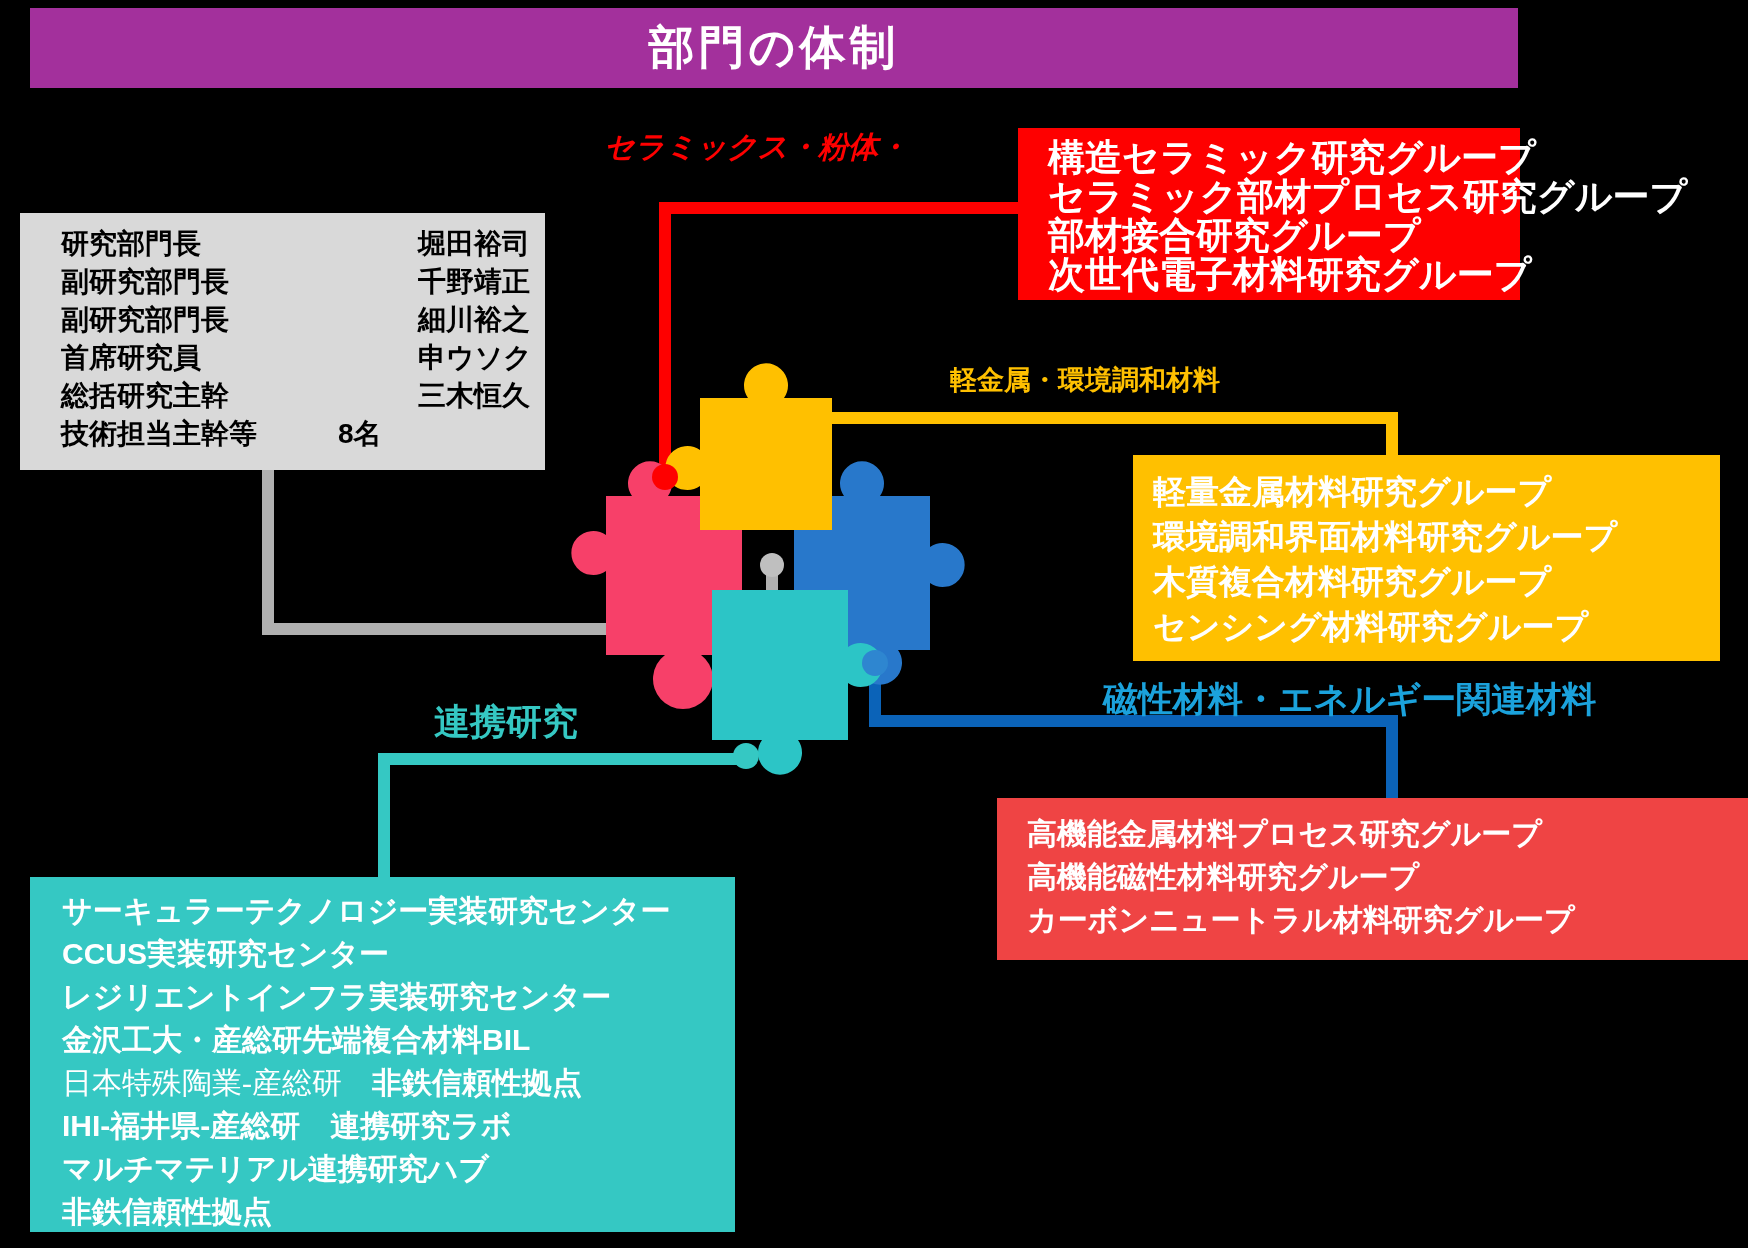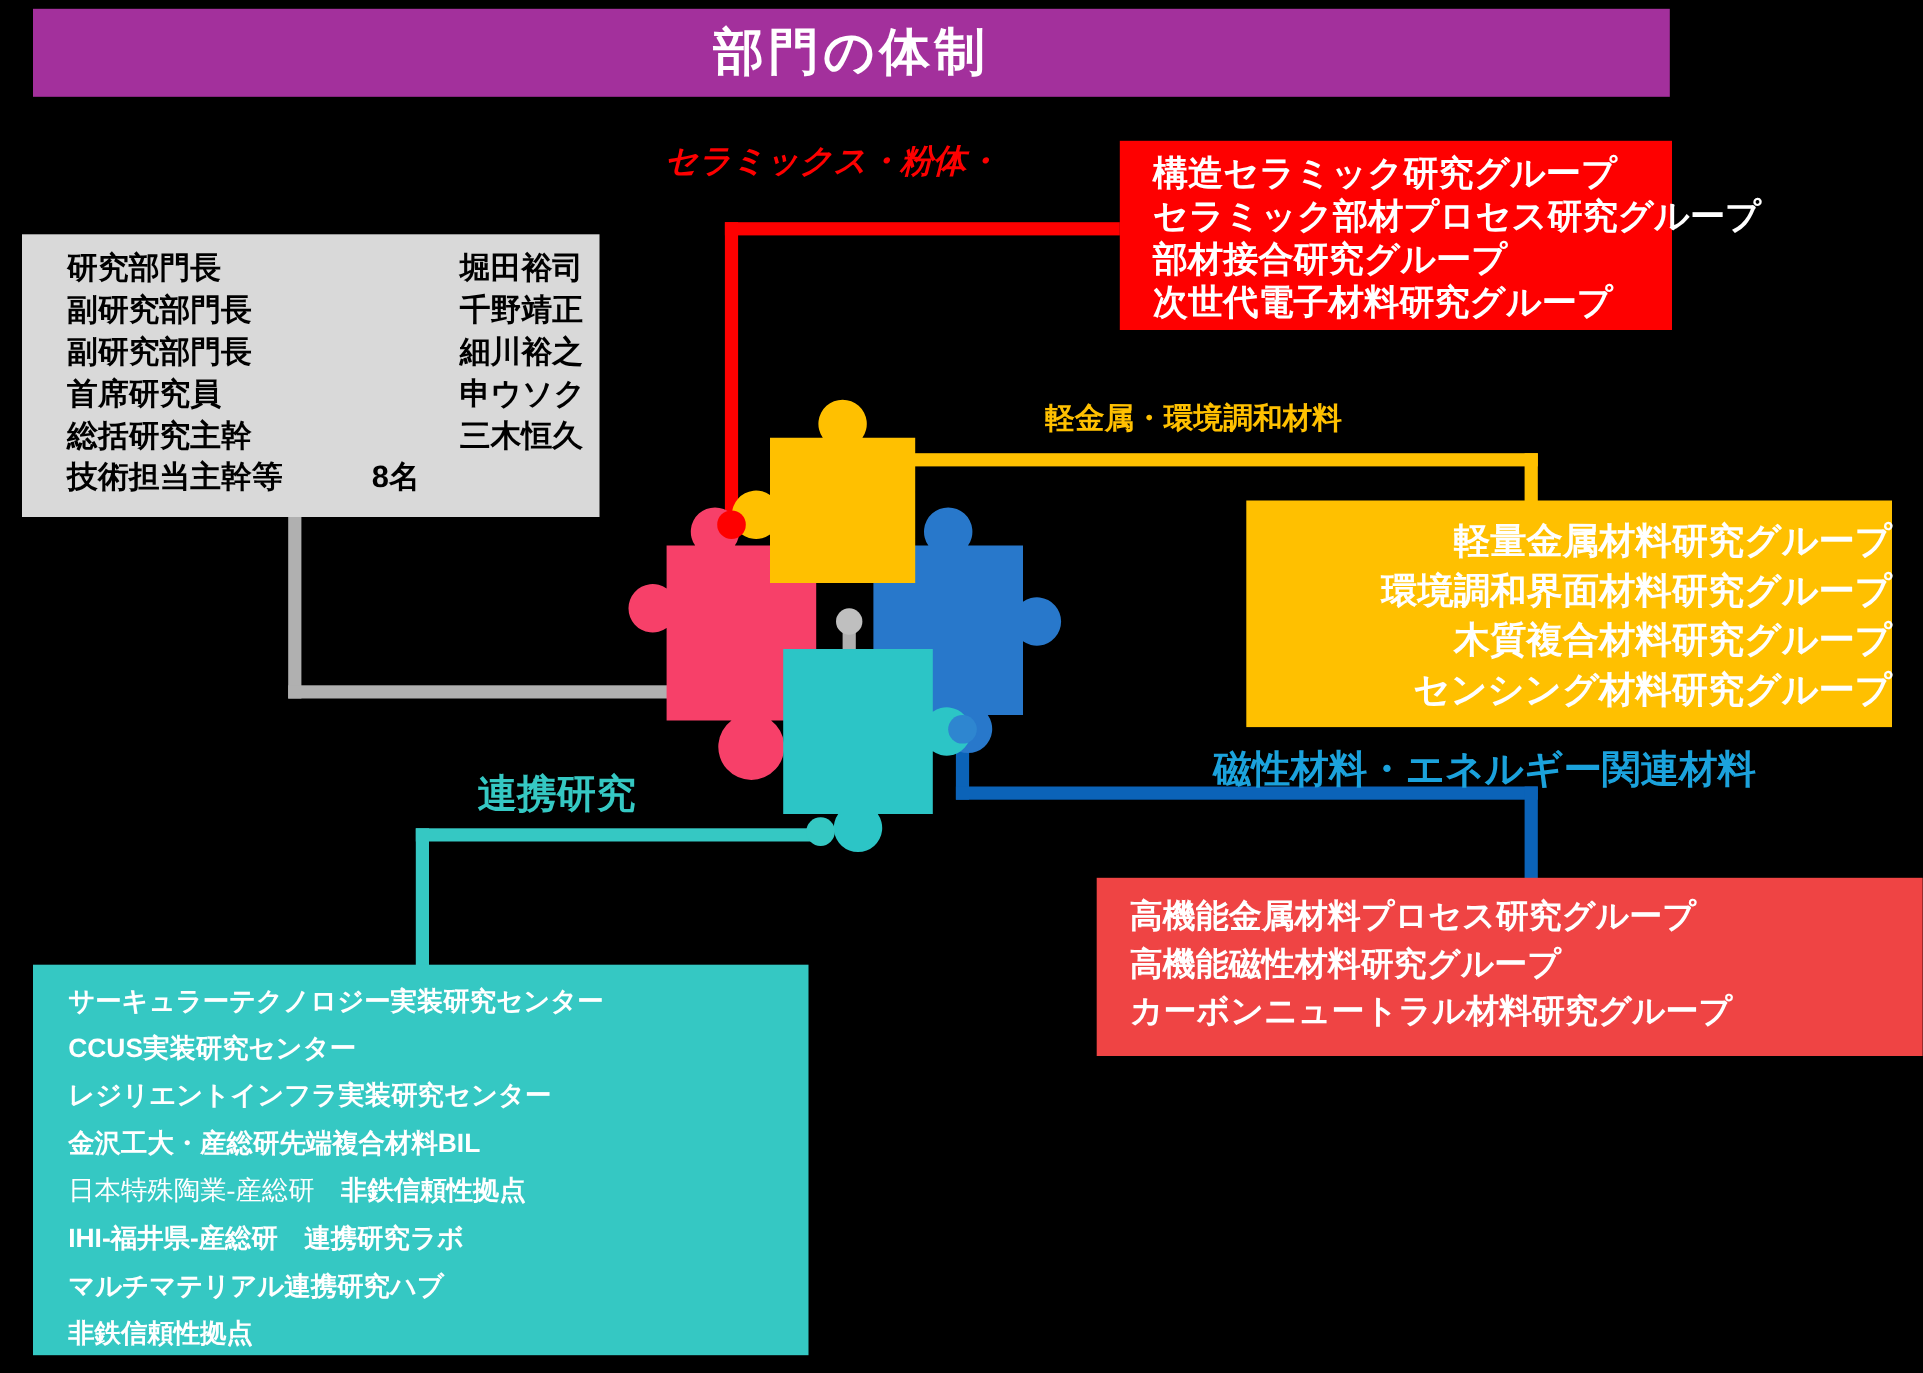--- a/index.html
+++ b/index.html
@@ -25,27 +25,27 @@
   .cat-label{font-weight:bold;white-space:nowrap;}
   .label-red{left:598px;top:126px;width:316px;text-align:center;font-size:30px;line-height:42px;color:#FE0000;font-style:italic;}
   .label-yellow{left:950px;top:362px;font-size:27px;color:#FFC000;}
   .label-cyan{left:1103px;top:676px;font-size:35px;color:#1BA2DC;}
   .label-teal{left:434px;top:698px;font-size:36px;color:#35C8C3;}
 
   
   .group-box{box-sizing:border-box;color:#fff;font-weight:bold;}
   .group-box p{margin:0;white-space:nowrap;}
   .box-red{left:1018px;top:128px;width:502px;height:172px;background:#FE0000;padding:10px 0 0 30px;}
-  .box-red p{font-size:32px;line-height:39px;}
-  .box-yellow{left:1133px;top:455px;width:587px;height:206px;background:#FFC000;padding:14px 0 0 30px;text-align:right;}
+  .box-red p{font-size:37px;line-height:39px;}
+  .box-yellow{left:1133px;top:455px;width:587px;height:206px;background:#FFC000;padding:14px 0 0 20px;}
   .box-yellow p{font-size:33px;line-height:45px;}
   .box-blue{left:997px;top:798px;width:872px;height:162px;background:#ef4444;padding:14px 0 0 30px;}
   .box-blue p{font-size:30px;line-height:43px;}
   .box-teal{left:30px;top:877px;width:705px;height:355px;background:#35C8C3;padding:12px 0 0 32px;}
-  .box-teal p{font-size:24px;line-height:43px;}
+  .box-teal p{font-size:30px;line-height:43px;}
   .serif-part{font-family:"Liberation Serif",serif;font-weight:400;}
 </style>
 </head>
 <body>
 
 <div id="canvas">
 
   <svg id="puzzle-layer" width="1748" height="1248" viewBox="0 0 1748 1248">
     <g>
       <rect x="659" y="202" width="359" height="12" fill="#FE0000"></rect>

